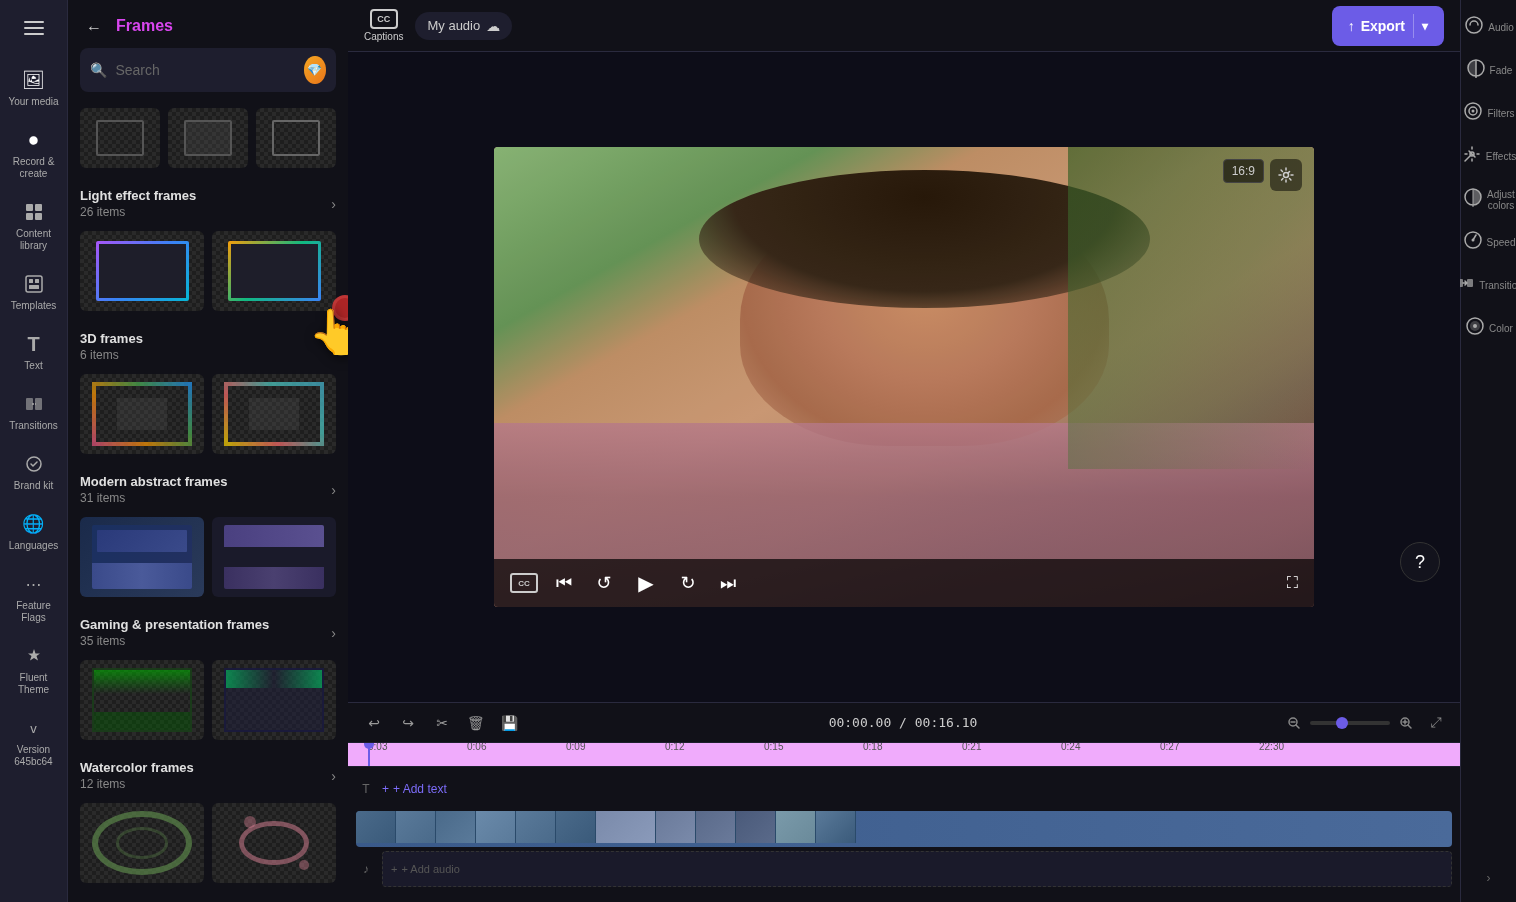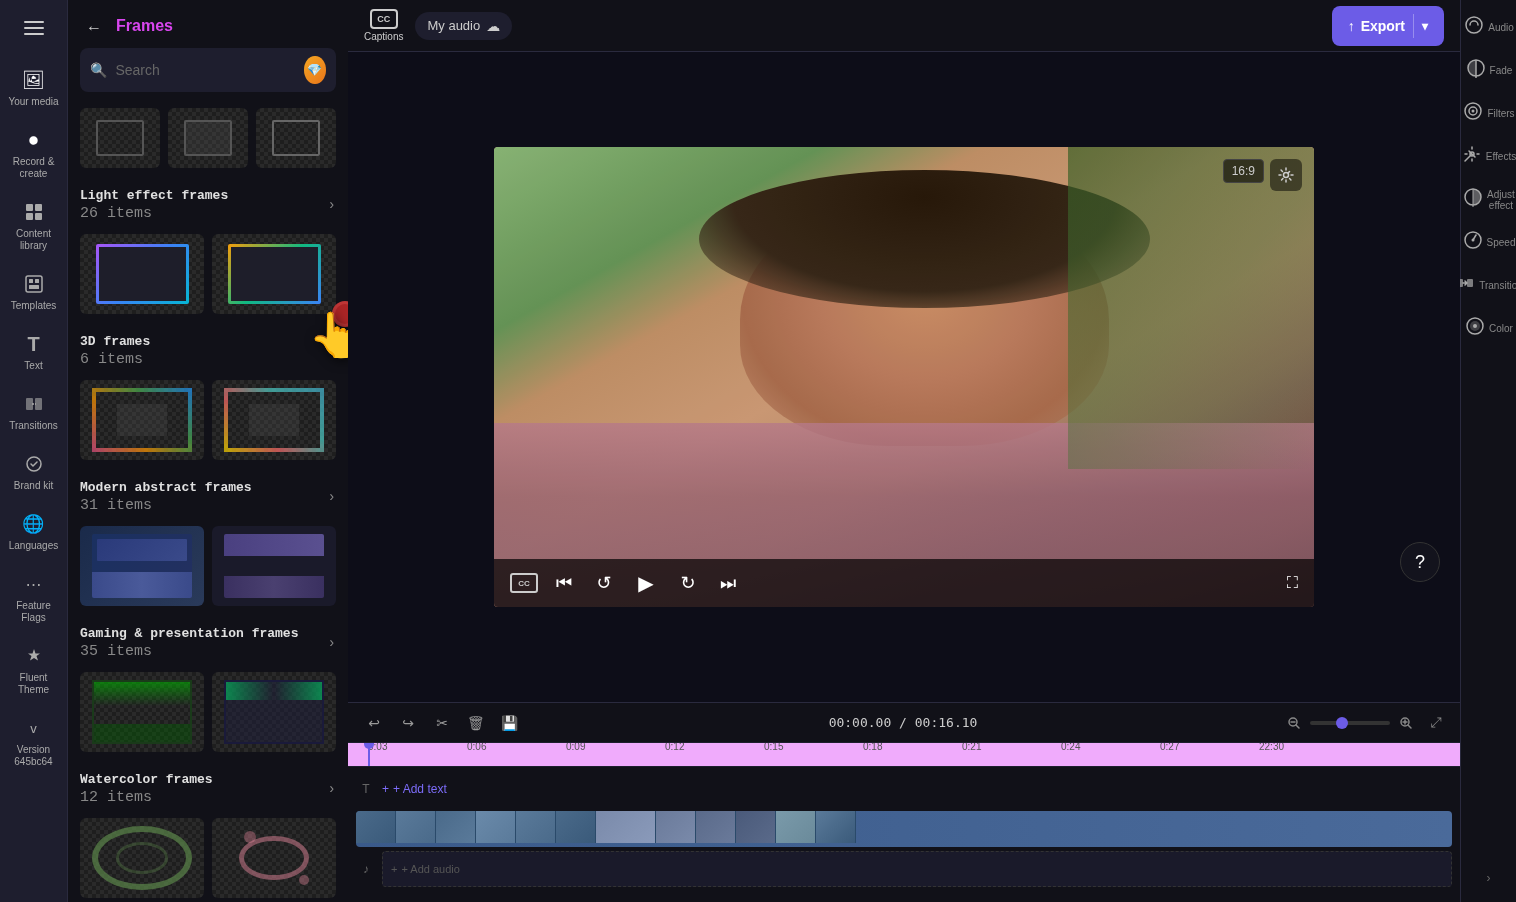--- a/index.html
+++ b/index.html
@@ -103,21 +103,20 @@
       align-items: center;
       justify-content: center;
       font-size: 12px;
       cursor: pointer;
     }
 
     .frames-list {
       flex: 1;
       overflow-y: auto;
       padding: 0 0 20px;
-      font-family: Liberation Mono, monospace;
     }
     .frames-list::-webkit-scrollbar { width: 4px; }
     .frames-list::-webkit-scrollbar-track { background: transparent; }
     .frames-list::-webkit-scrollbar-thumb { background: #333; border-radius: 2px; }
 
     
     .top-thumbs {
       display: flex;
       padding: 4px 12px 12px;
       gap: 8px;
@@ -137,21 +136,21 @@
     
     .section-header {
       display: flex;
       align-items: center;
       justify-content: space-between;
       padding: 8px 12px;
       cursor: pointer;
     }
     .section-info { display: flex; flex-direction: column; gap: 2px; }
     .section-title { font-size: 13px; font-weight: 600; color: #e0e0e0; }
-    .section-count { font-size: 15px; color: #888; }
+    .section-count { font-size: 12px; color: #888; }
     .chevron-right { color: #888; font-size: 14px; }
 
     
     .frames-grid {
       display: flex;
       gap: 8px;
       padding: 4px 12px 12px;
     }
     .frame-thumb {
       flex: 1;
@@ -1062,21 +1061,21 @@
   </div>
 
   <div class="right-tool">
     <div class="right-tool-icon">
       <svg width="22" height="22" viewBox="0 0 22 22" fill="none">
         <circle cx="11" cy="11" r="8" stroke="#aaa" stroke-width="1.5" fill="none"></circle>
         <path d="M11 3v18" stroke="#aaa" stroke-width="1"></path>
         <path d="M11 3a8 8 0 010 16z" fill="#aaa" opacity="0.5"></path>
       </svg>
     </div>
-    <span class="right-tool-label">Adjust effect</span>
+    <span class="right-tool-label">Adjust colors</span>
   </div>
 
   <div class="right-tool">
     <div class="right-tool-icon">
       <svg width="22" height="22" viewBox="0 0 22 22" fill="none">
         <circle cx="11" cy="11" r="8" stroke="#aaa" stroke-width="1.5" fill="none"></circle>
         <path d="M11 11l3-5" stroke="#aaa" stroke-width="1.5" stroke-linecap="round"></path>
         <circle cx="11" cy="11" r="1.5" fill="#aaa"></circle>
       </svg>
     </div>

